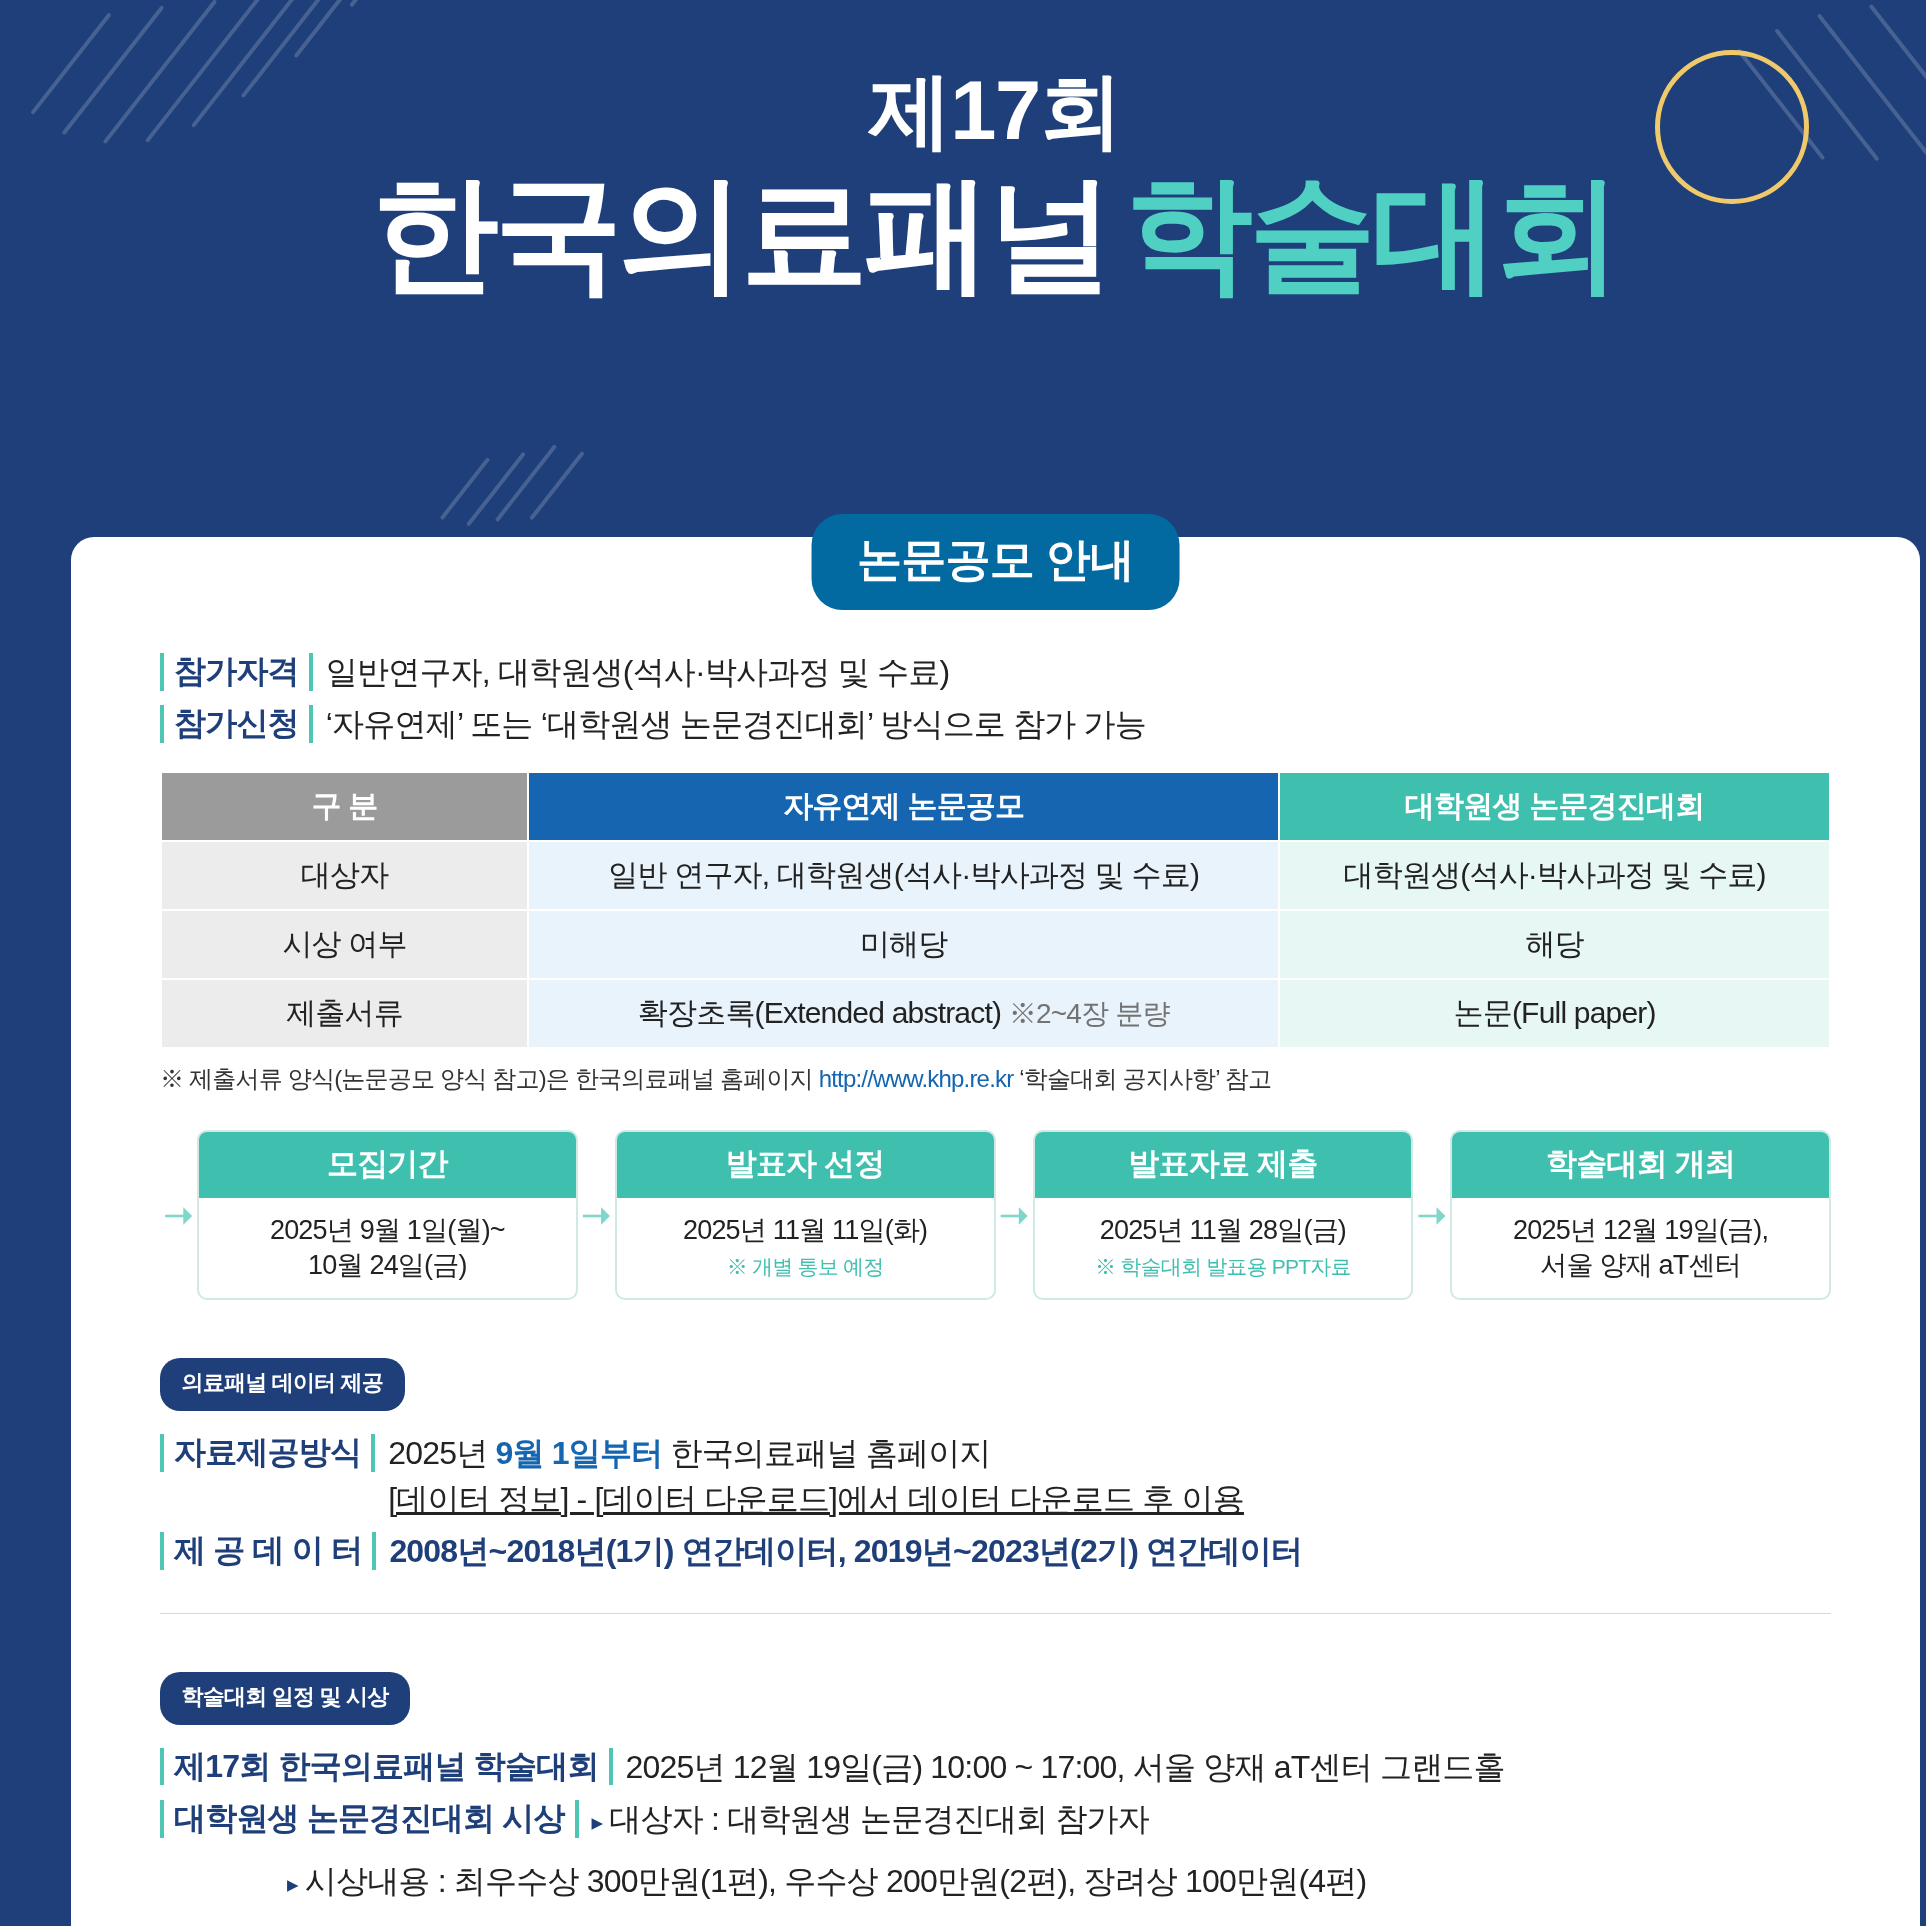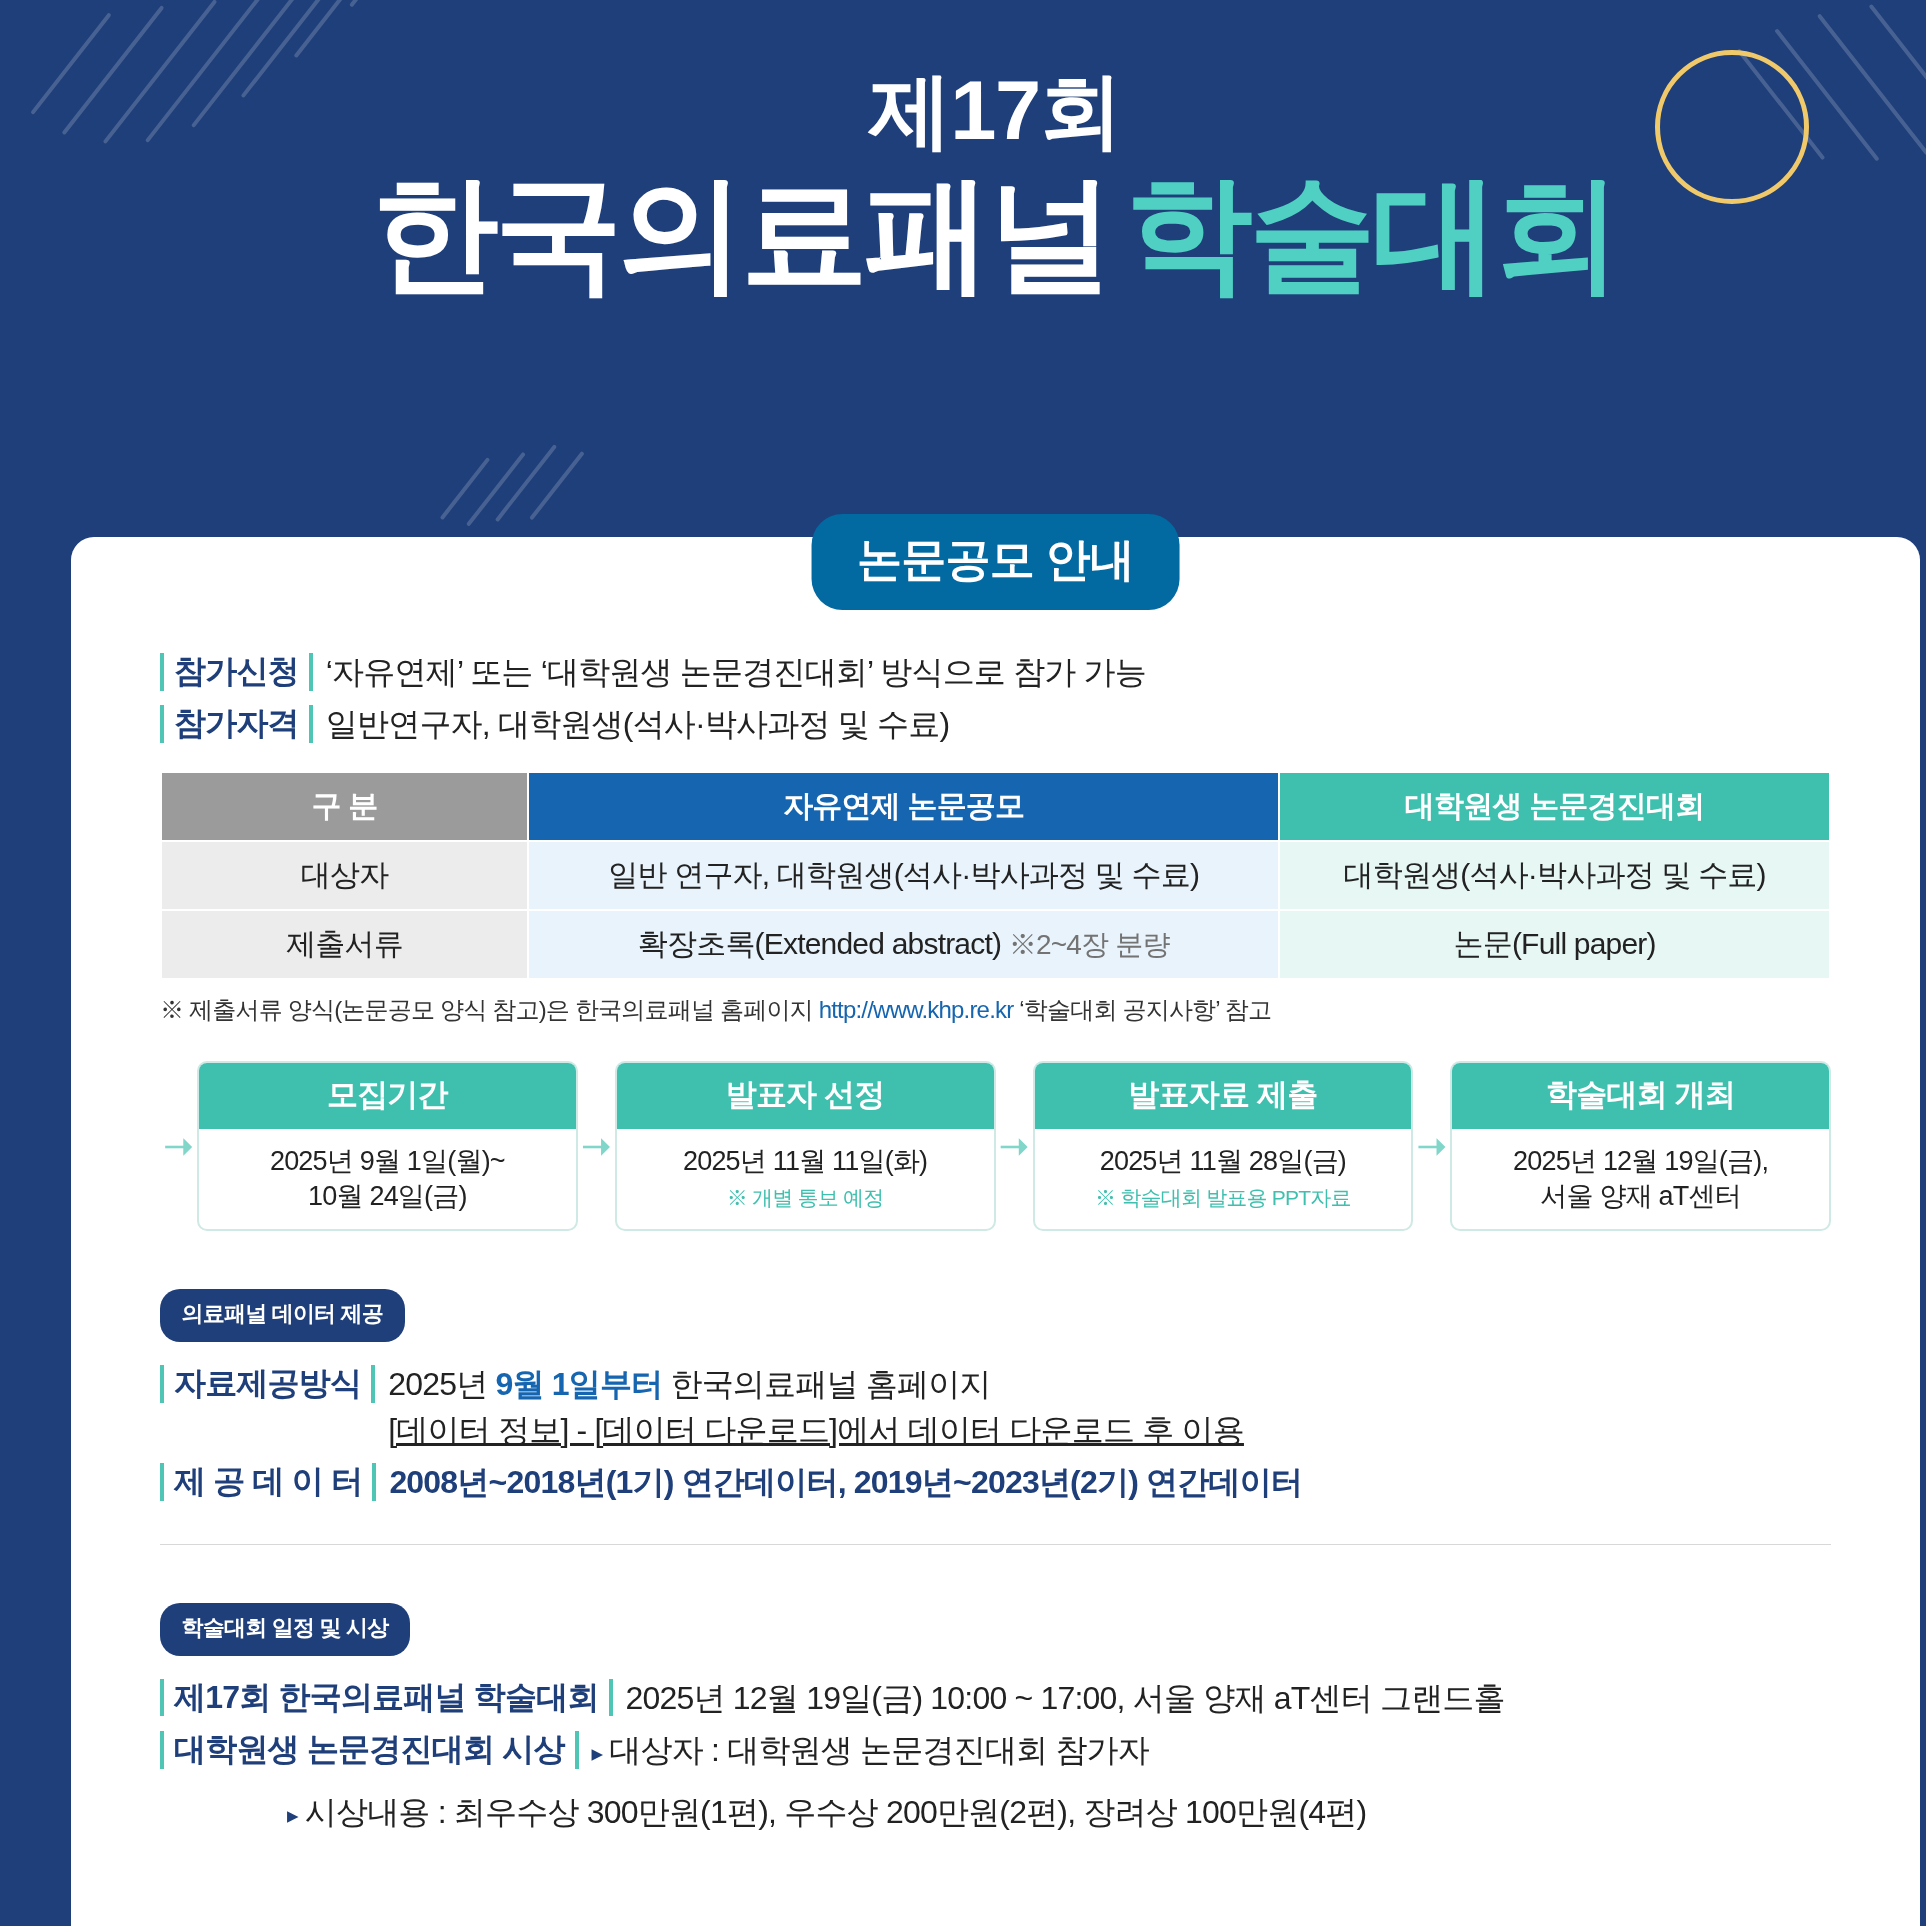--- a/index.html
+++ b/index.html
@@ -242,28 +242,28 @@
 </div>
 
 <div class="card">
 
   <div class="badge">논문공모 안내</div>
 
   <div class="card-inner">
 
     
     <div class="bline">
+      <div class="blabel">참가자격</div>
+      <div class="btext">일반연구자, 대학원생(석사·박사과정 및 수료)</div>
+    </div>
+
+    
+    <div class="bline">
       <div class="blabel">참가신청</div>
       <div class="btext">‘자유연제’ 또는 ‘대학원생 논문경진대회’ 방식으로 참가 가능</div>
-    </div>
-
-    
-    <div class="bline">
-      <div class="blabel">참가자격</div>
-      <div class="btext">일반연구자, 대학원생(석사·박사과정 및 수료)</div>
     </div>
 
     
     <table class="info">
       <colgroup>
         <col style="width:22%">
           <col style="width:45%">
           <col style="width:33%">
       </colgroup>
       <thead>
@@ -273,20 +273,25 @@
           <th class="h-teal">대학원생 논문경진대회</th>
         </tr>
       </thead>
       <tbody>
         <tr>
           <td class="c-gray">대상자</td>
           <td class="c-lblue">일반 연구자, 대학원생(석사·박사과정 및 수료)</td>
           <td class="c-lteal">대학원생(석사·박사과정 및 수료)</td>
         </tr>
         <tr>
+          <td class="c-gray">시상 여부</td>
+          <td class="c-lblue">미해당</td>
+          <td class="c-lteal">해당</td>
+        </tr>
+        <tr>
           <td class="c-gray">제출서류</td>
           <td class="c-lblue">
             <span>확장초록(Extended abstract) </span><span class="note-green">※2~4장 분량</span>
           </td>
           <td class="c-lteal">논문(Full paper)</td>
         </tr>
       </tbody>
     </table>
 
     <div class="fnote">

